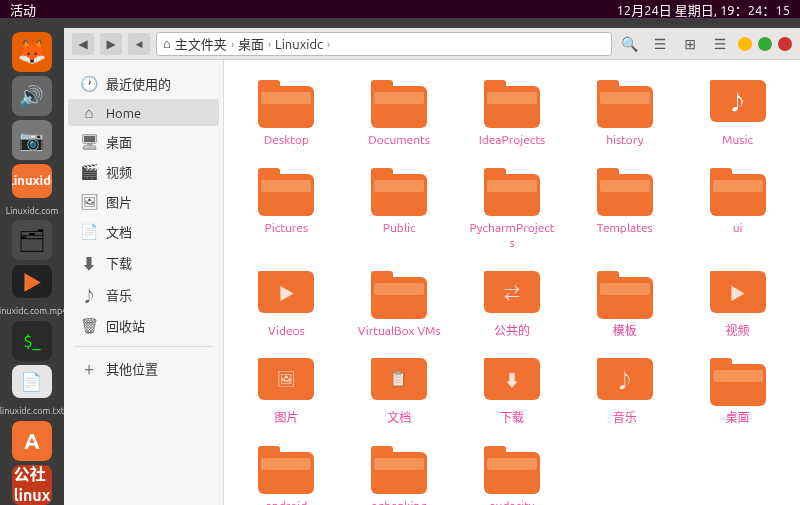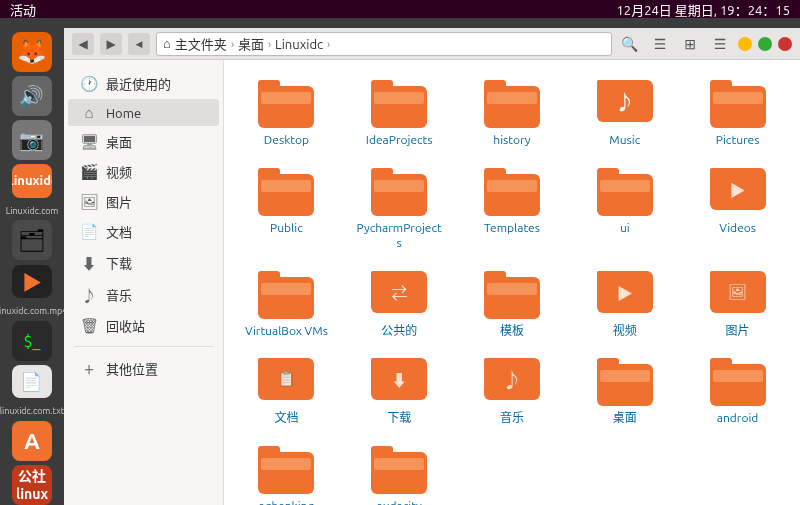--- a/index.html
+++ b/index.html
@@ -220,21 +220,21 @@
       position: absolute;
       top: 12px;
       left: 3px;
       right: 3px;
       height: 12px;
       background: rgba(255,200,150,0.4);
       border-radius: 2px;
     }
     .file-label {
       font-size: 12px;
-      color: #0369a1;
+      color: #ec4899;
       text-align: center;
       margin-top: 4px;
       line-height: 1.3;
       word-break: break-word;
       max-width: 90px;
     }
     .folder-icon.music-folder .folder-body::after {
       content: '♪';
       position: absolute;
       top: 50%;
@@ -297,21 +297,21 @@
   <div class="launcher-item">
     <div class="launcher-icon" style="background:#e8e6e5; font-size:18px;">📄</div>
     <div class="launcher-label" style="color:#ccc;">linuxidc.com.txt</div>
   </div>
 
   <div class="launcher-item">
     <div class="launcher-icon icon-orange" style="font-size:22px; color:#fff; font-weight:bold;">A</div>
   </div>
 
   <div class="launcher-item">
-    <div class="launcher-icon" style="background:#c0391b; font-size:14px; color:#fff; font-weight:bold; text-align:center; line-height:1.3; padding:2px;">公社<br>linux</div>
+    <div class="launcher-icon" style="background:#c0391b; font-size:16px; color:#fff; font-weight:bold; line-height:1.3; padding:2px;">公社<br>linux</div>
   </div>
 </div>
 
 <div id="file-manager">
 
   <div id="titlebar">
     <button class="nav-btn">◀</button>
     <button class="nav-btn">▶</button>
     <button class="nav-btn" style="font-size:9px;">◀</button>
     <div id="breadcrumb">
@@ -390,20 +390,28 @@
             <div class="folder-highlight"></div>
           </div>
           <div class="file-label">Desktop</div>
         </div>
         <div class="file-item">
           <div class="folder-icon">
             <div class="folder-tab"></div>
             <div class="folder-body"></div>
             <div class="folder-highlight"></div>
           </div>
+          <div class="file-label">Documents</div>
+        </div>
+        <div class="file-item">
+          <div class="folder-icon">
+            <div class="folder-tab"></div>
+            <div class="folder-body"></div>
+            <div class="folder-highlight"></div>
+          </div>
           <div class="file-label">IdeaProjects</div>
         </div>
         <div class="file-item">
           <div class="folder-icon">
             <div class="folder-tab"></div>
             <div class="folder-body"></div>
             <div class="folder-highlight"></div>
           </div>
           <div class="file-label">history</div>
         </div>

